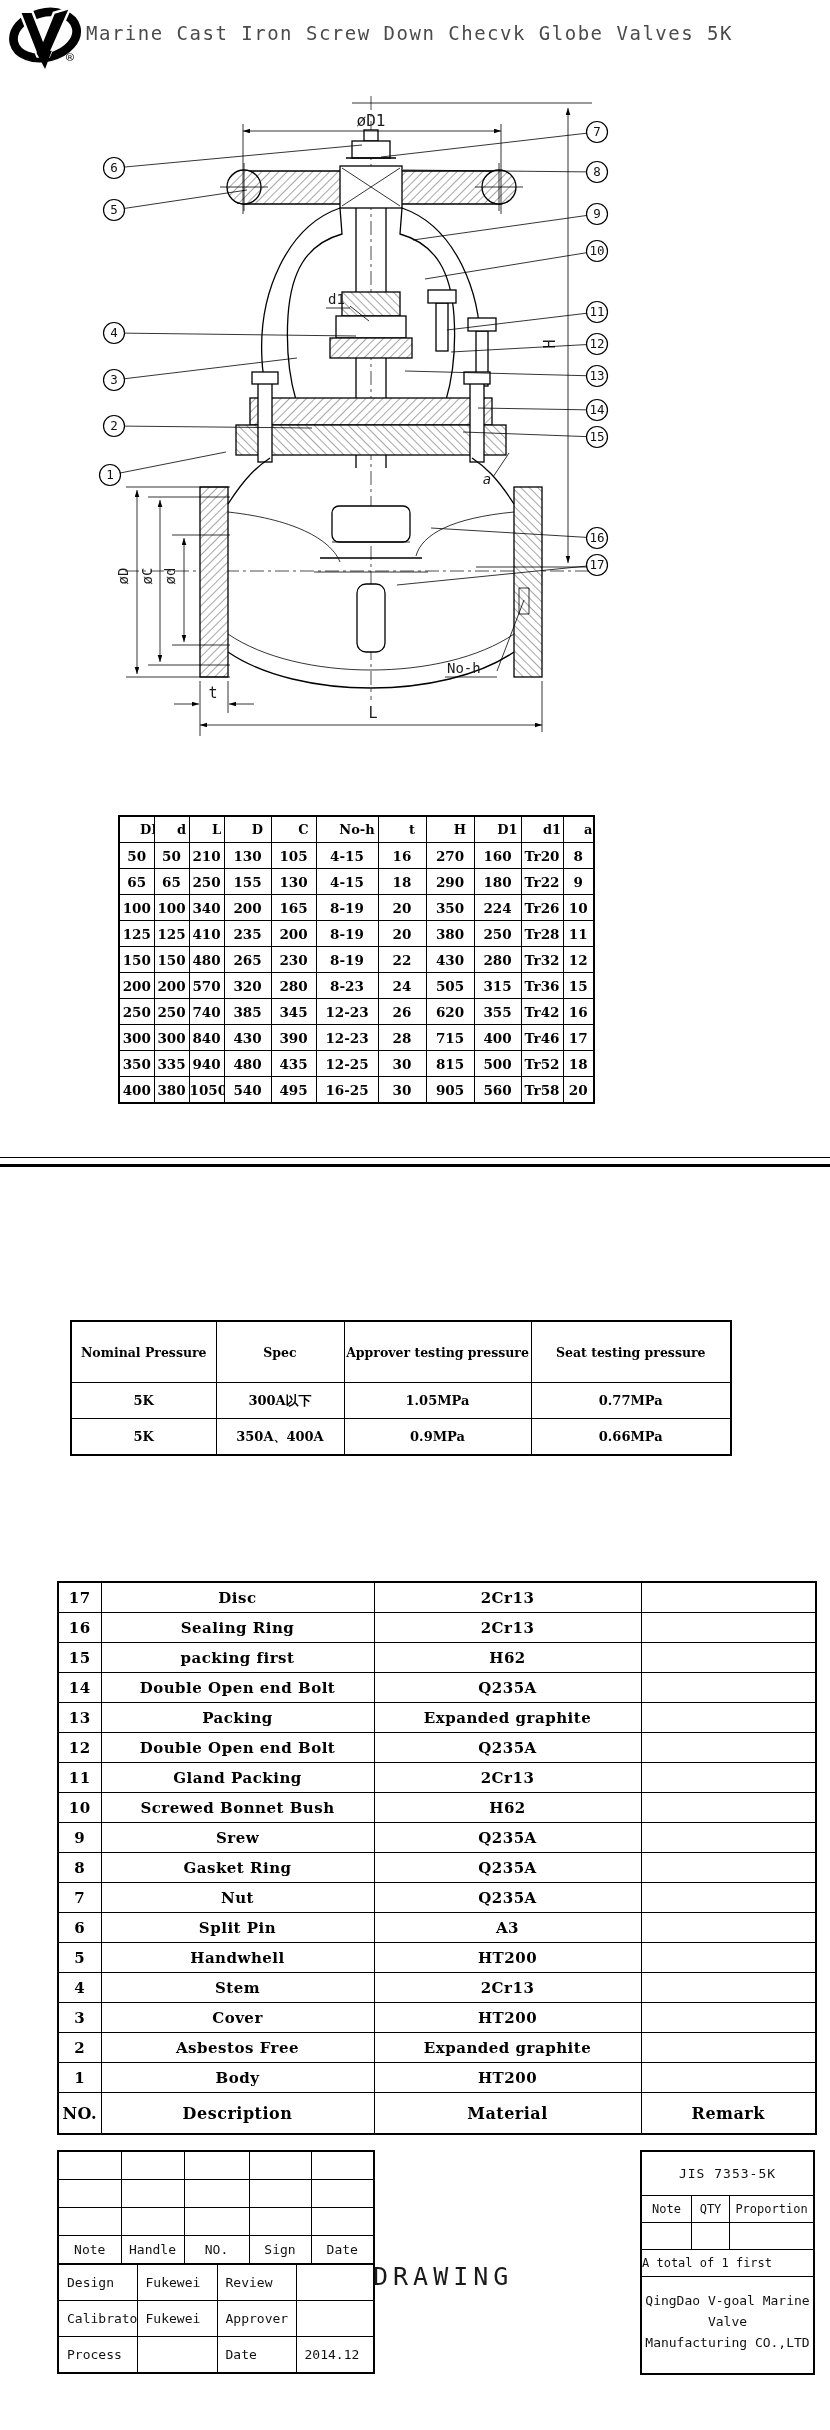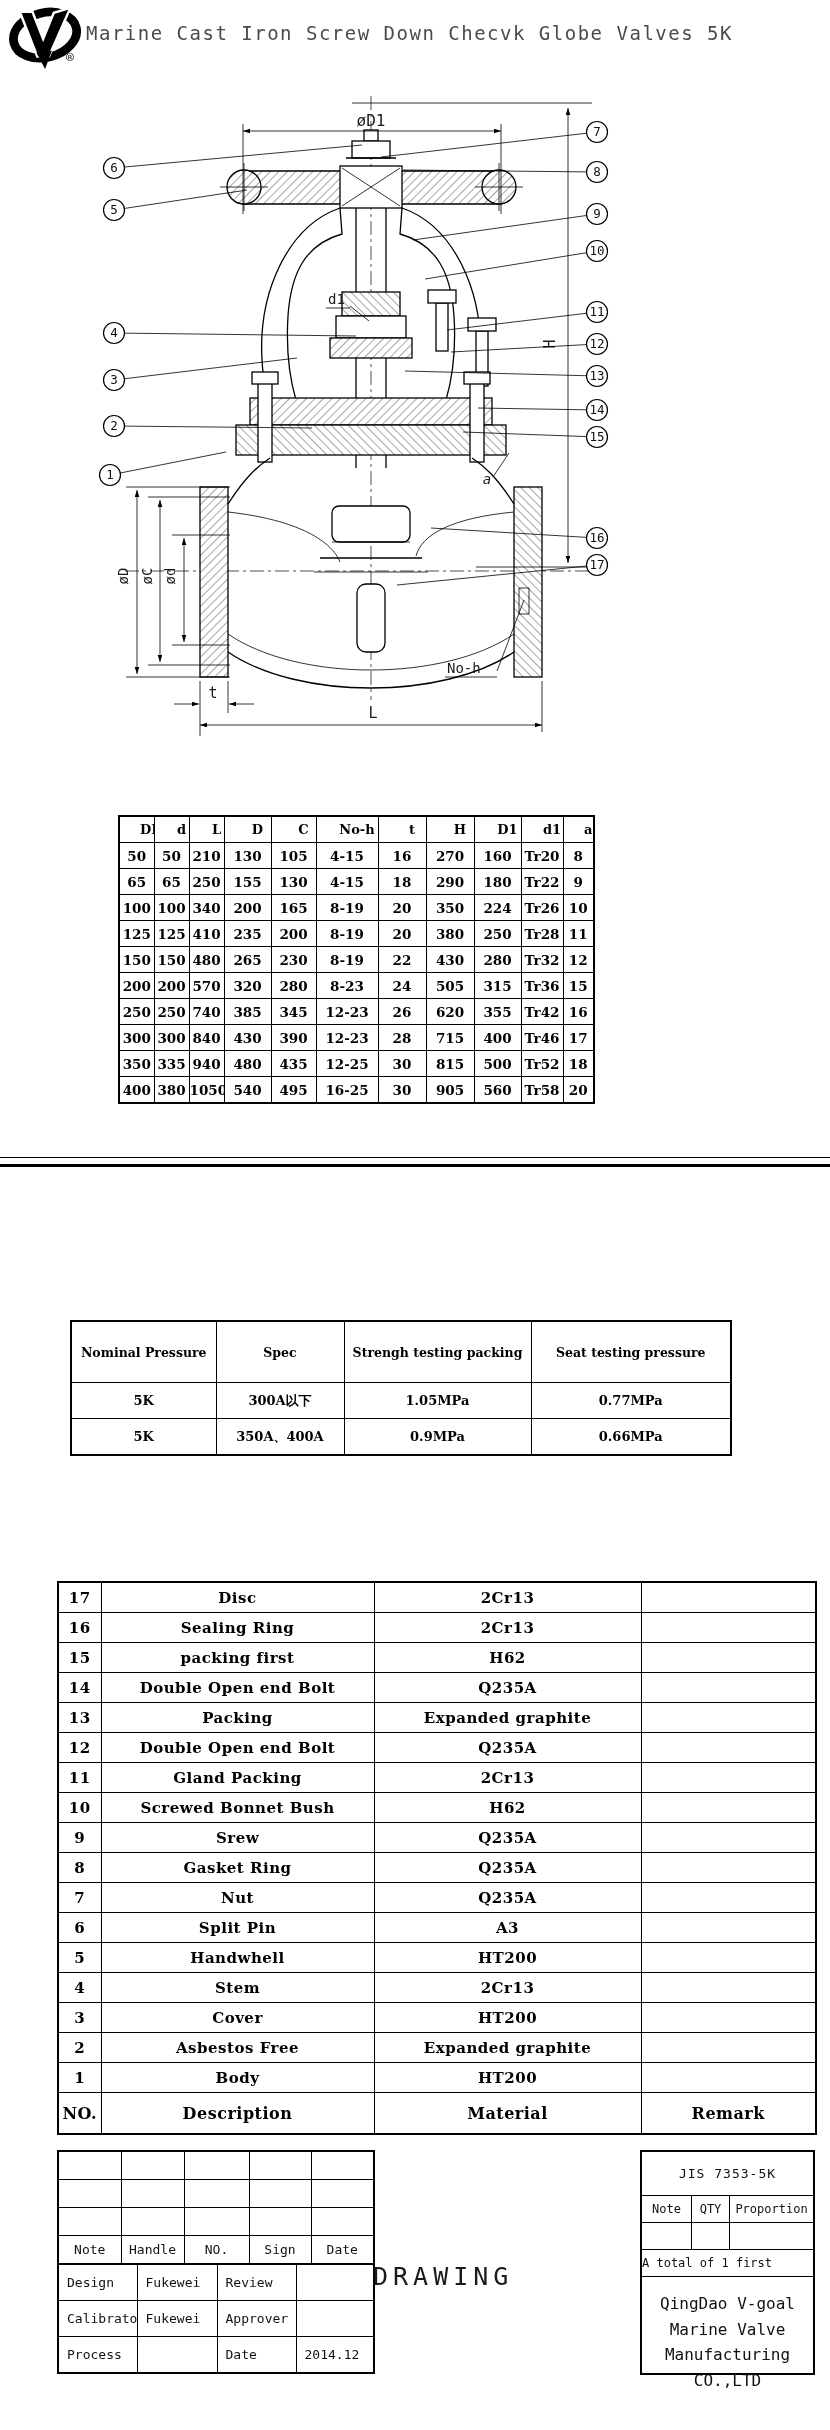--- a/index.html
+++ b/index.html
@@ -39,21 +39,21 @@
   
   .rb{position:absolute;left:640px;top:2150px;width:175px;height:225px;border:2px solid #000;box-sizing:border-box;background:#fff;font-size:13px;color:#111;}
   .rb .row{display:flex;box-sizing:border-box;border-bottom:1px solid #000;}
   .rb .jis{height:44px;line-height:44px;text-align:center;letter-spacing:1px;}
   .rb .hdr3 div{box-sizing:border-box;border-right:1px solid #000;height:26px;line-height:26px;text-align:center;font-size:12px;}
   .rb .hdr3 div:last-child{border-right:none;}
   .rb .empty3{height:27px;}
   .rb .empty3 div{box-sizing:border-box;border-right:1px solid #000;}
   .rb .empty3 div:last-child{border-right:none;}
   .rb .total{height:26px;line-height:26px;text-align:left;font-size:12px;border-bottom:1px solid #000;}
-  .rb .company{height:96px;text-align:center;font-size:16px;line-height:1.6;padding-top:14px;box-sizing:border-box;}
+  .rb .company{height:96px;text-align:center;font-size:13px;line-height:1.6;padding-top:14px;box-sizing:border-box;}
   
   .s1{stroke:#000;stroke-width:1.3;}
   .s0{stroke:#000;stroke-width:0.8;}
   .cl{stroke:#000;stroke-width:0.7;stroke-dasharray:14 4 3 4;}
   .dtext{font-family:"DejaVu Sans Mono",monospace;fill:#1a1a1a;}
   .co circle{fill:#fff;stroke:#000;stroke-width:1.2;}
   .co text{font-size:12.5px;text-anchor:middle;font-family:"DejaVu Sans Mono",monospace;fill:#111;}
 </style>
 </head>
 <body>
@@ -464,21 +464,21 @@
     <colgroup>
       <col style="width:145px">
         <col style="width:128px">
         <col style="width:187px">
         <col style="width:200px">
     </colgroup>
     <thead>
         <tr>
           <th>Nominal Pressure</th>
           <th>Spec</th>
-          <th>Strengh testing packing</th>
+          <th>Approver testing pressure</th>
           <th>Seat testing pressure</th>
         </tr>
       </thead>
     <tbody>
         <tr>
           <td>5K</td>
           <td>300A以下</td>
           <td>1.05MPa</td>
           <td>0.77MPa</td>
         </tr>

